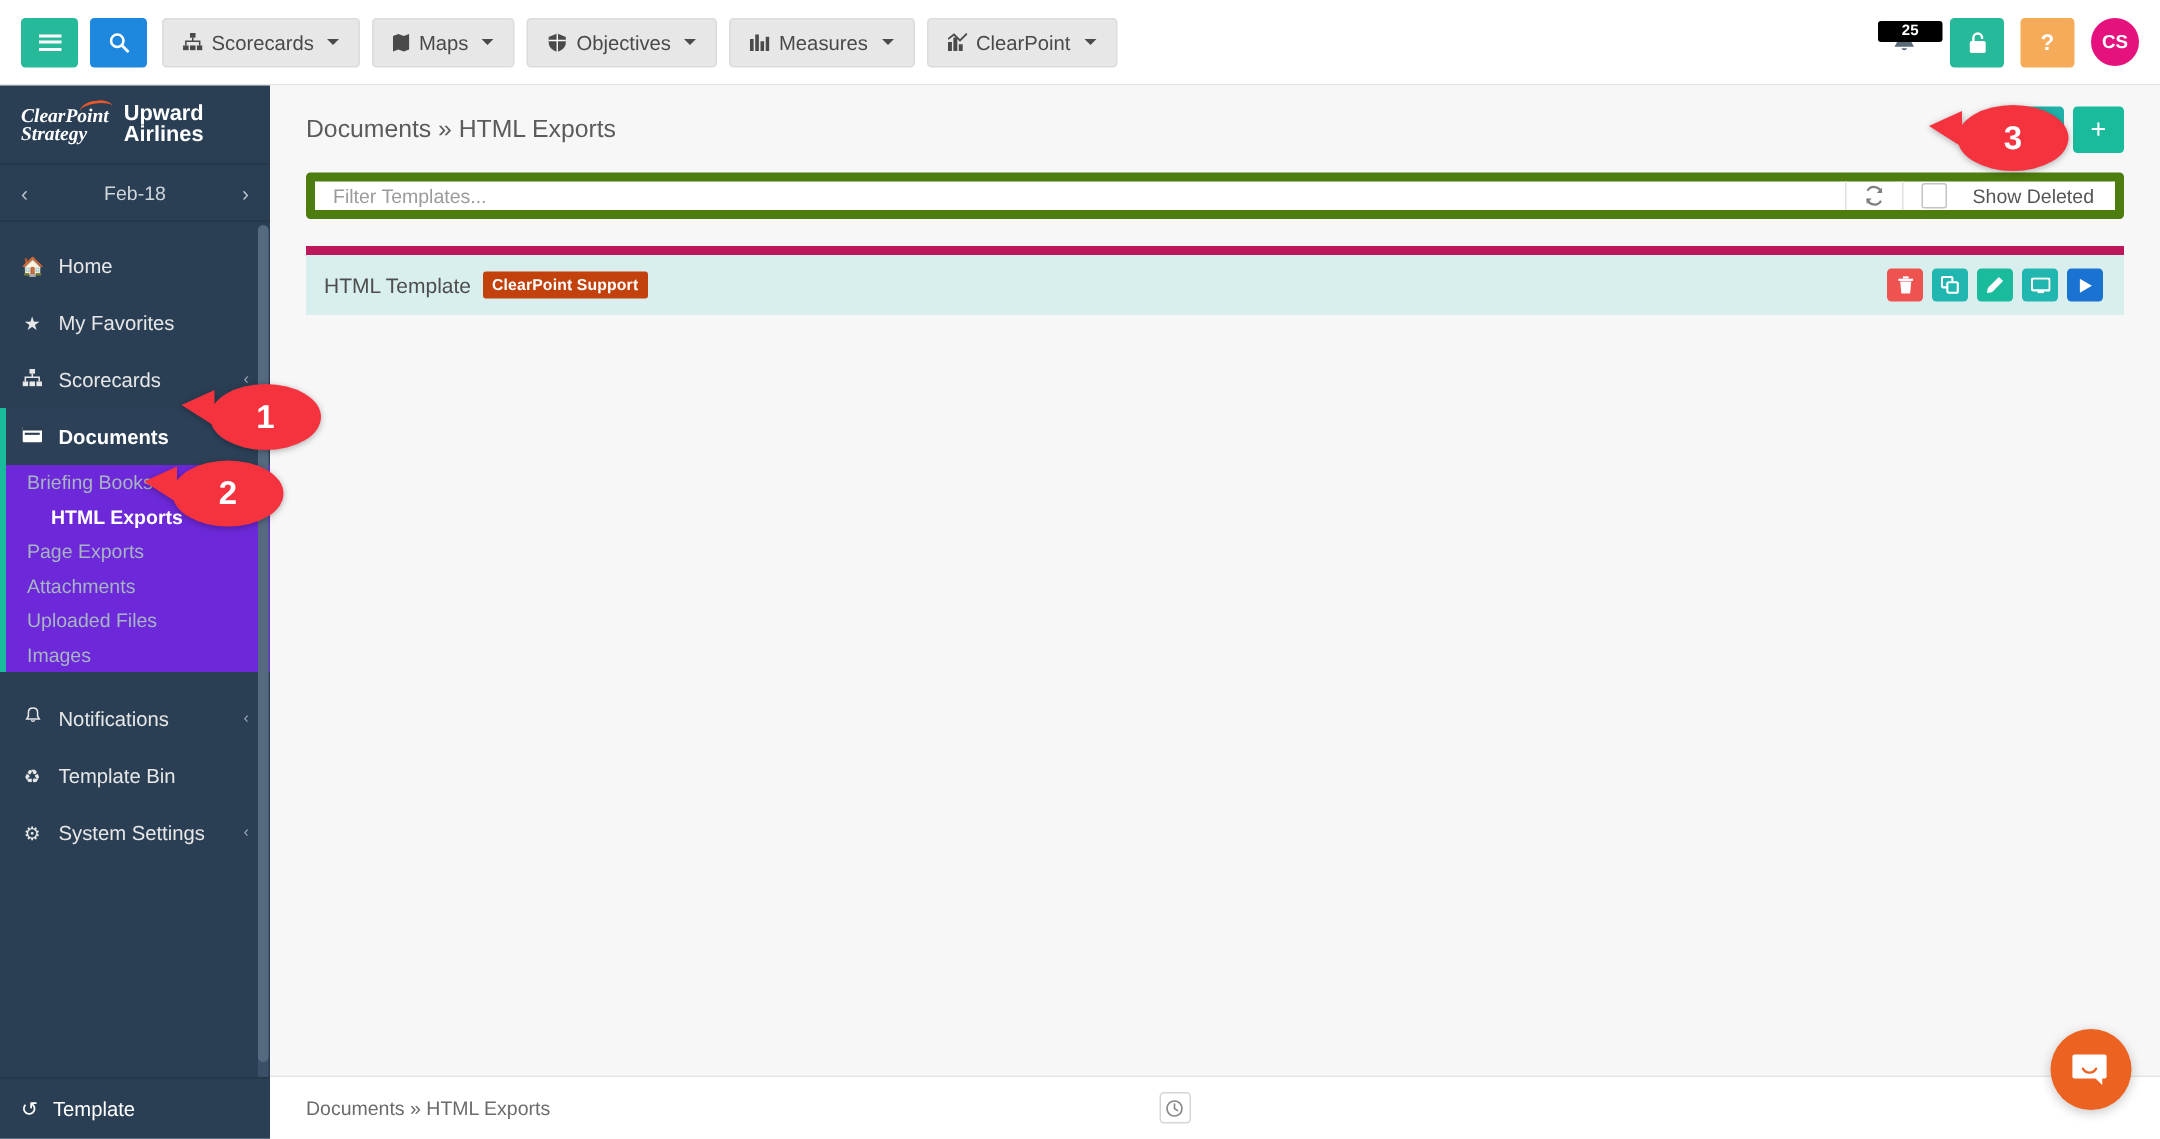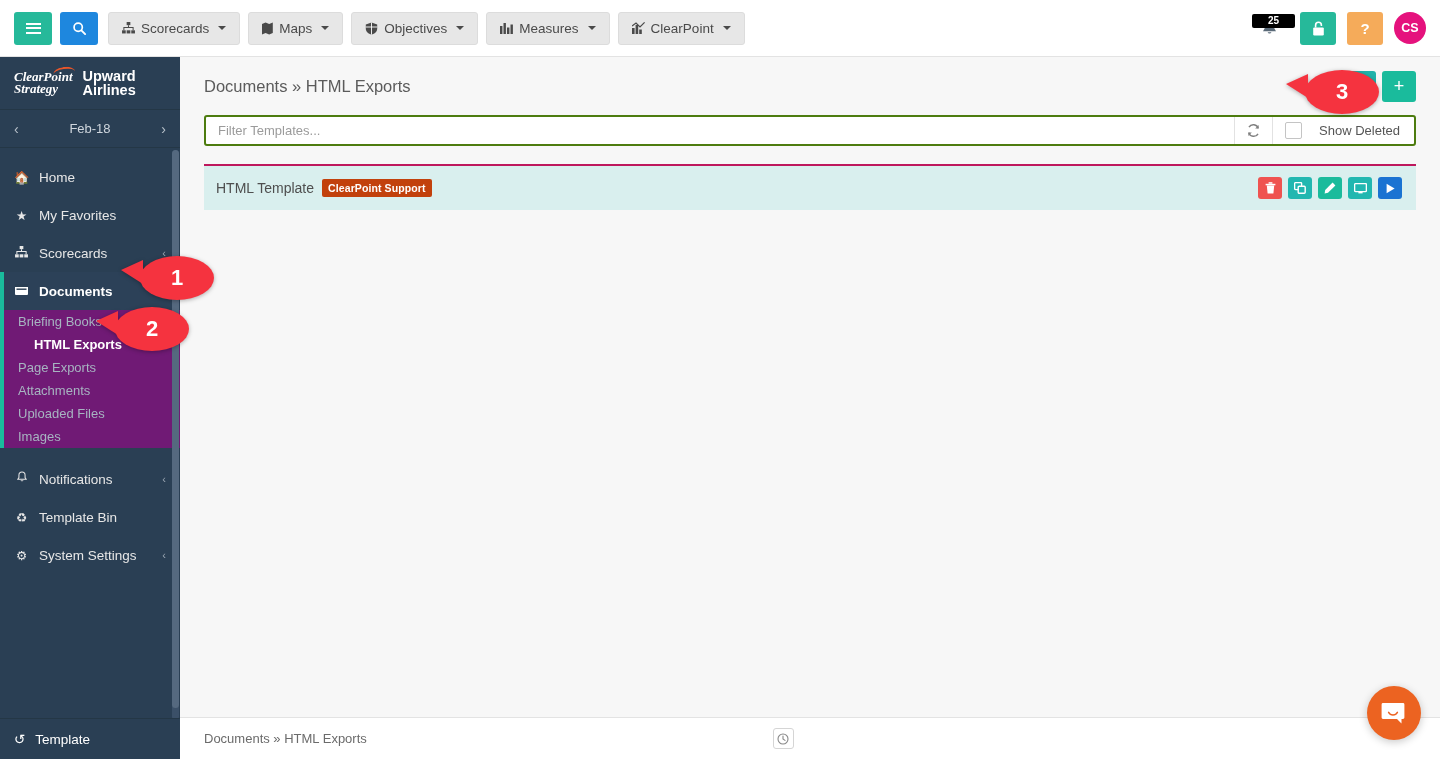--- a/index.html
+++ b/index.html
@@ -117,21 +117,21 @@
     height: 38px; display: flex; align-items: center;
     padding-left: 14px; gap: 10px;
     font-size: 13.5px; color: #e7e7e7; cursor: pointer;
     position: relative;
   }
   .nav-item .ico { width: 15px; text-align: center; font-size: 12.5px; color: #e7e7e7; }
   .nav-item .chev { margin-left: auto; margin-right: 14px; font-size: 11px; color: #9aa6b2; }
   .nav-item.active {
     background: #2c4158; font-weight: bold; color: #fff;
   }
-  .sub-block { background: #701a75; border-left: 4px solid #1abb9c; }
+  .sub-block { background: #6d28d9; border-left: 4px solid #1abb9c; }
   .sub-block .nav-item { padding-left: 10px; }
   .sub-item {
     height: 23px; display: flex; align-items: center;
     padding-left: 14px; font-size: 13px;
     color: #a7b4c1; cursor: pointer;
   }
   .sub-item.active { color: #ffffff; font-weight: bold; margin-left: 16px; }
 
   .sb-scroll {
     position: absolute; right: 1px; top: 93px;
@@ -171,21 +171,21 @@
     display: flex; align-items: center; justify-content: center;
     color: #fff; font-size: 15px; cursor: pointer;
   }
   .btn-teal { background: #20b2aa; }
   .btn-green { background: #1abb9c; font-size: 18px; }
 
   .filter-bar {
     margin: 0 24px;
     height: 31px;
     display: flex; align-items: stretch;
-    background: #fff; border: 2px solid #4d7c0f; border-radius: 3px;
+    background: #fff; border: 6px solid #4d7c0f; border-radius: 3px;
   }
   .filter-input {
     flex: 1; border: none; outline: none;
     padding: 0 12px; font-size: 13px; color: #555;
     font-family: "Liberation Sans", sans-serif;
     background: transparent;
   }
   .filter-input::placeholder { color: #9b9b9b; }
   .filter-refresh {
     width: 38px; display: flex; align-items: center; justify-content: center;
@@ -200,21 +200,21 @@
   }
   .chk {
     width: 17px; height: 17px; border: 1px solid #c4c4c4;
     background: #fff; border-radius: 2px;
   }
 
   .tpl-list { margin: 18px 24px 0 24px; }
   .tpl-row {
     height: 46px;
     background: #d9efee;
-    border-top: 2px solid #be185d;
+    border-top: 6px solid #be185d;
     display: flex; align-items: center;
     padding: 0 14px 0 12px;
   }
   .tpl-name { font-size: 14px; color: #4e4e4e; }
   .tag {
     margin-left: 8px;
     background: #c2410c; color: #fff;
     font-size: 10.5px; font-weight: bold;
     padding: 3px 6px; border-radius: 2px;
     letter-spacing: .1px;

